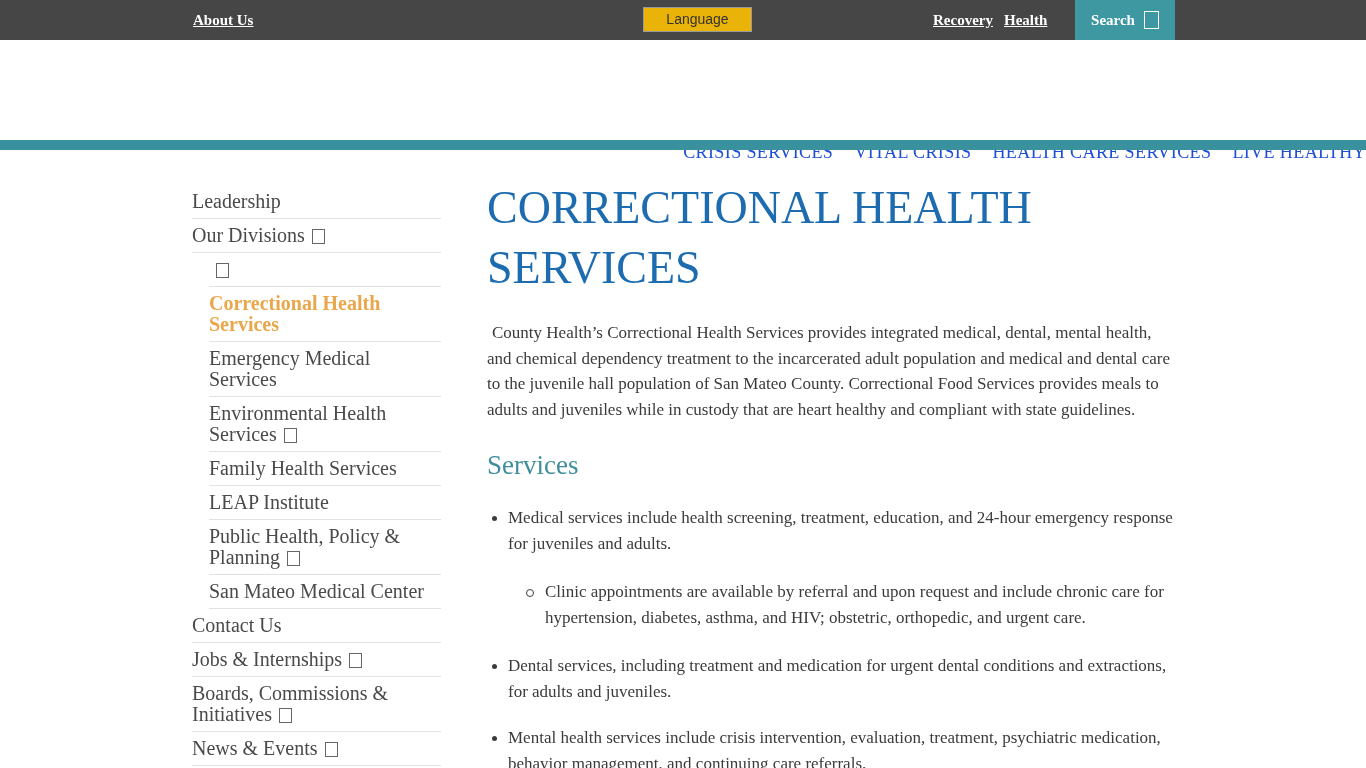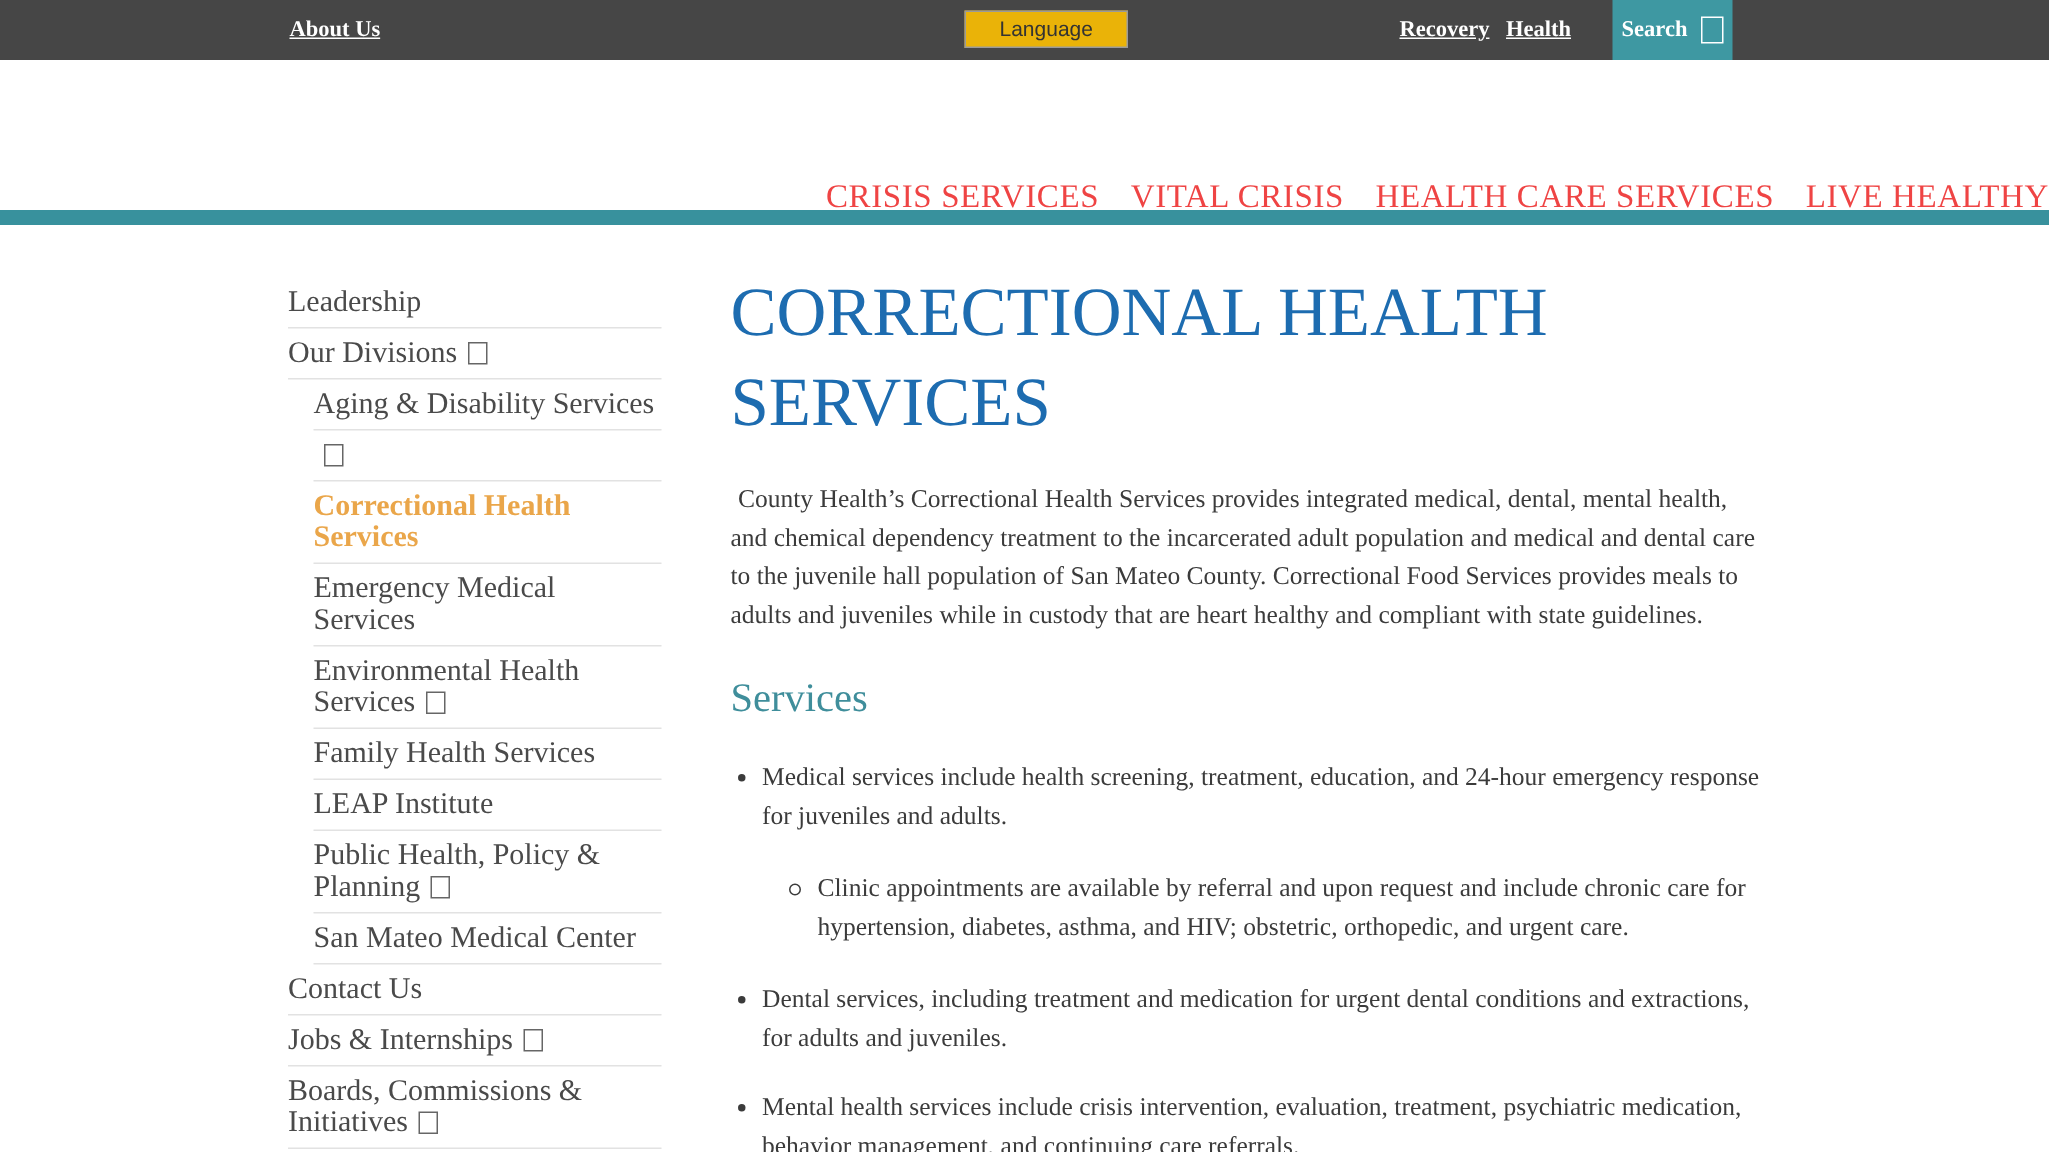--- a/index.html
+++ b/index.html
@@ -11,33 +11,33 @@
     background: #464646; }
   .topbar-link { position: absolute; top: 0; height: 40px; line-height: 40px;
     color: #ffffff; font-weight: bold; font-size: 15px; cursor: pointer; text-decoration: underline; }
   .about-link { left: 193px; }
   .contact-link { left: 933px; }
   .careers-link { left: 1004px; }
   .language-btn { position: absolute; left: 643px; top: 7px; width: 109px; height: 25px;
     background: #eab308; border: 1px solid #9a9a9a; color: #333333;
     font-family: "Liberation Sans", sans-serif; font-size: 14px; text-align: center;
     line-height: 23px; cursor: pointer; }
-  .search-btn { position: absolute; left: 1075px; top: 0; width: 80px; height: 40px;
+  .search-btn { position: absolute; left: 1075px; top: 0; width: 100px; height: 40px;
     background: #3e98a2; color: #ffffff; display: flex; align-items: center;
     justify-content: center; gap: 9px; font-weight: bold; font-size: 15px; cursor: pointer; }
   .search-box-icon { display: inline-block; width: 15px; height: 18px;
     border: 1px solid #ffffff; }
 
   
   .header { position: absolute; left: 0; top: 40px; width: 1366px; height: 100px;
     background: #ffffff; }
   .main-nav { position: absolute; right: 0; top: 78px; display: flex; gap: 21px;
     white-space: nowrap; }
-  .main-nav a { color: #ef4444; font-size: 22px; text-decoration: none;
-    letter-spacing: 0.4px; cursor: pointer; }
+  .main-nav a { color: #1d4ed8; font-size: 18px; text-decoration: none;
+    letter-spacing: 0.4px; cursor: pointer; margin-top: 24px; }
 
   .teal-bar { position: absolute; left: 0; top: 140px; width: 1366px; height: 10px;
     background: #38919d; }
 
   
   .sidebar { position: absolute; left: 192px; top: 185px; width: 249px;
     list-style: none; }
   .sb-item { border-bottom: 1px solid #e2e2e2; padding: 6px 0; font-size: 20px;
     line-height: 21px; color: #4a4a4a; cursor: pointer; }
   .sb-item.lv2 { margin-left: 17px; }
@@ -88,22 +88,20 @@
   </nav>
 </div>
 <div class="teal-bar"></div>
 
 <ul class="sidebar">
   <li class="sb-item lv1">
     <span class="sb-label">Leadership</span></li>
   <li class="sb-item lv1">
     <span class="sb-label">Our Divisions</span><span class="box-icon"></span></li>
   <li class="sb-item lv2">
-    <span class="sb-label">Aging &amp; Disability Services</span></li>
-  <li class="sb-item lv2">
     <span class="box-icon"></span></li>
   <li class="sb-item lv2 active">
     <span class="sb-label">Correctional Health Services</span></li>
   <li class="sb-item lv2">
     <span class="sb-label">Emergency Medical Services</span></li>
   <li class="sb-item lv2">
     <span class="sb-label">Environmental Health Services</span><span class="box-icon"></span></li>
   <li class="sb-item lv2">
     <span class="sb-label">Family Health Services</span></li>
   <li class="sb-item lv2">

